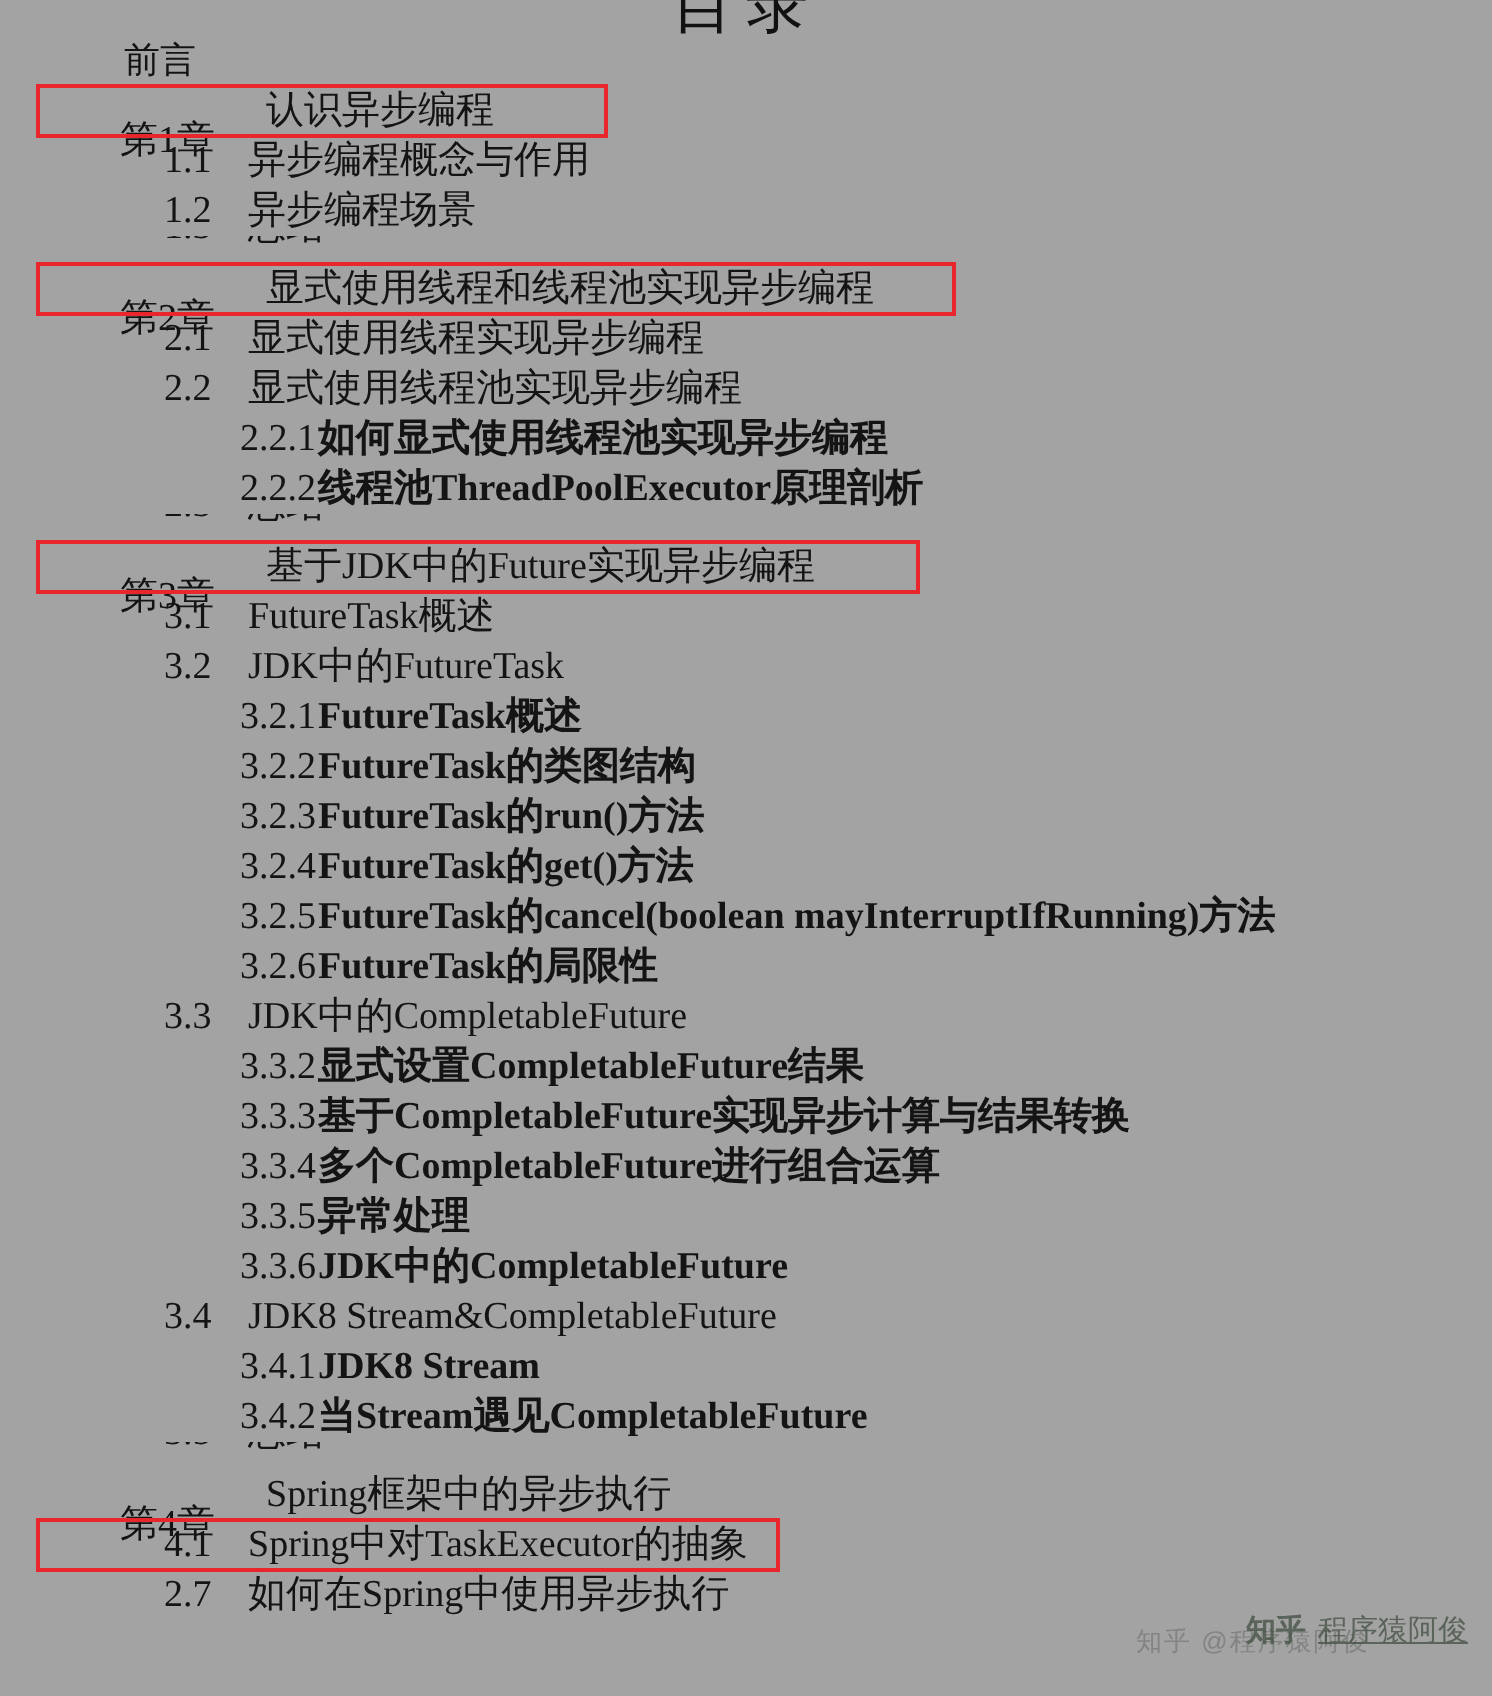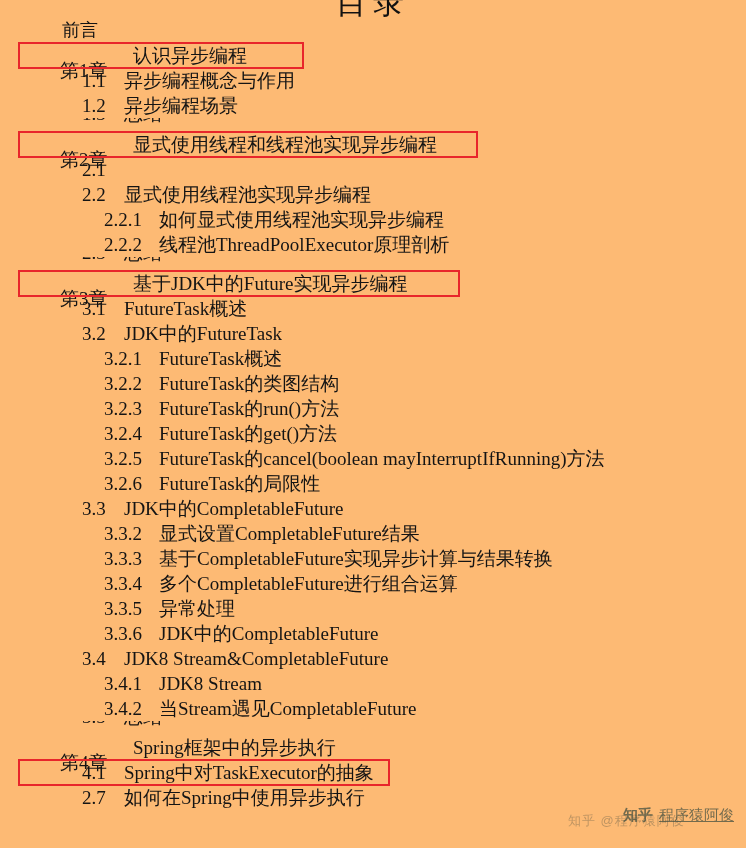--- a/index.html
+++ b/index.html
@@ -12,21 +12,21 @@
     background: #e8f3e2;
     font-family: "Liberation Serif", serif;
     color: #1a1a1a;
     overflow: hidden;
     position: relative;
   }
   .page {
     position: relative;
     width: 746px;
     height: 848px;
-    background: #fdba74;
+    background: #a3a3a3;
   }
   .doc-title {
     position: absolute;
     top: -18px;
     left: 0;
     width: 746px;
     text-align: center;
     font-size: 31px;
     letter-spacing: 6px;
     color: #111;
@@ -54,22 +54,22 @@
   .row .txt {
     position: absolute;
     display: inline-block;
   }
   
   .lvl-front .txt { left: 62px; font-size: 18px; }
   .lvl-ch .num { left: 60px; margin-top: 15px; }
   .lvl-ch .txt { left: 133px; }
   .lvl-1 .num  { left: 82px; }
   .lvl-1 .txt  { left: 124px; }
-  .lvl-2 .num  { left: 104px; }
-  .lvl-2 .txt  { left: 159px; }
+  .lvl-2 .num  { left: 120px; }
+  .lvl-2 .txt  { left: 159px; font-weight: bold; }
 
   .row.clip-top {
     height: 14px;
     line-height: 12px;
     overflow: hidden;
   }
   .row.clip-top .num, .row.clip-top .txt {
     top: -10px;
   }
 
@@ -145,20 +145,21 @@
       <div class="row lvl-1 clip-top">
         <span class="num">1.3</span>
         <span class="txt">总结</span>
       </div>
       <div class="row lvl-ch">
         <span class="num">第2章</span>
         <span class="txt">显式使用线程和线程池实现异步编程</span>
       </div>
       <div class="row lvl-1">
         <span class="num">2.1</span>
+        <span class="txt">显式使用线程实现异步编程</span>
       </div>
       <div class="row lvl-1">
         <span class="num">2.2</span>
         <span class="txt">显式使用线程池实现异步编程</span>
       </div>
       <div class="row lvl-2">
         <span class="num">2.2.1</span>
         <span class="txt">如何显式使用线程池实现异步编程</span>
       </div>
       <div class="row lvl-2">

